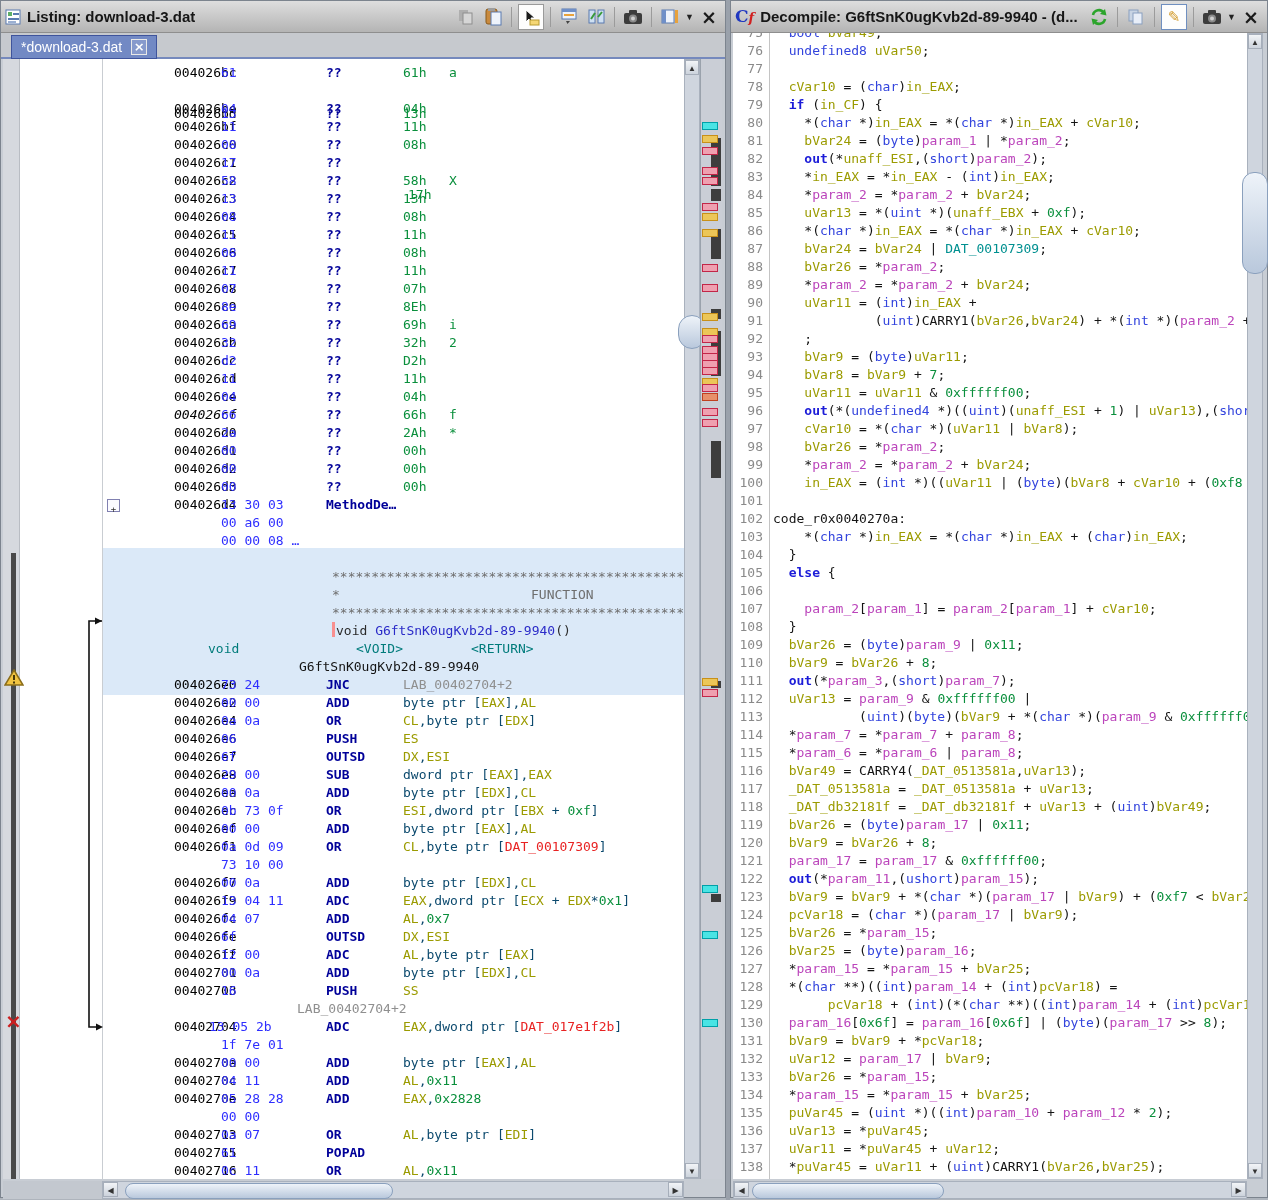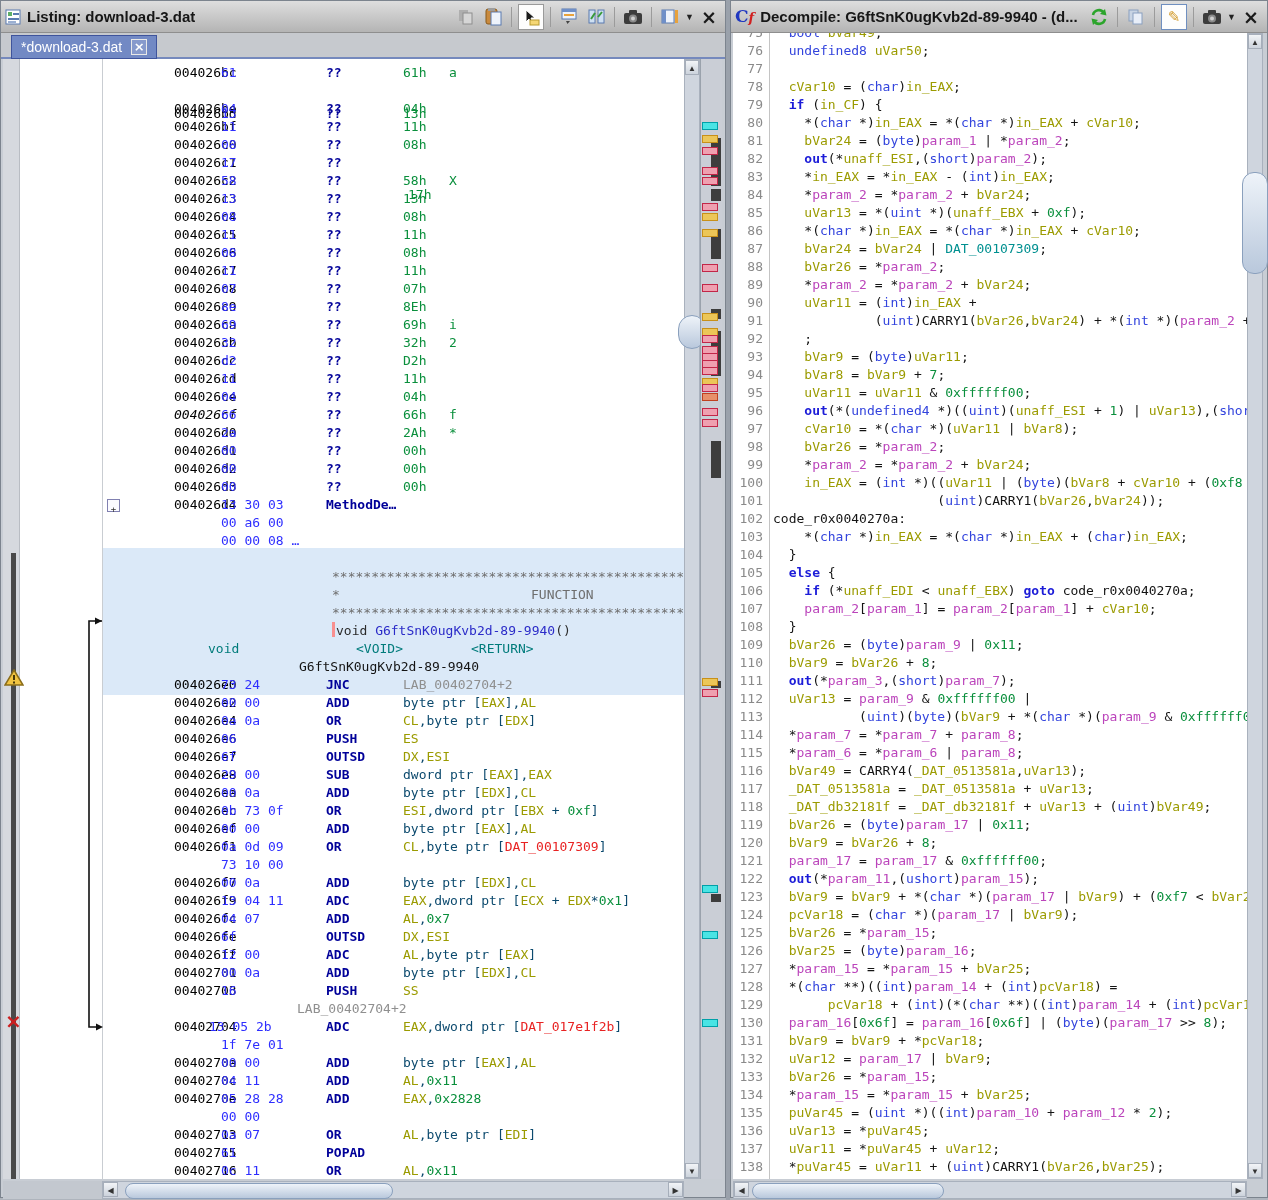--- a/index.html
+++ b/index.html
@@ -361,26 +361,26 @@
         <div class="dline" style="top: 279px;"><span class="dnum">91</span><span class="dcode"><span class="ds-p">             (</span><span class="ds-t">uint</span><span class="ds-p">)CARRY1(</span><span class="ds-v">bVar26</span><span class="ds-p">,</span><span class="ds-v">bVar24</span><span class="ds-p">) + *(</span><span class="ds-t">int</span><span class="ds-p"> *)(</span><span class="ds-a">param_2</span><span class="ds-p"> +</span></span></div>
         <div class="dline" style="top: 297px;"><span class="dnum">92</span><span class="dcode"><span class="ds-p">    ;</span></span></div>
         <div class="dline" style="top: 315px;"><span class="dnum">93</span><span class="dcode"><span class="ds-p">    </span><span class="ds-v">bVar9</span><span class="ds-p"> = (</span><span class="ds-t">byte</span><span class="ds-p">)</span><span class="ds-v">uVar11</span><span class="ds-p">;</span></span></div>
         <div class="dline" style="top: 333px;"><span class="dnum">94</span><span class="dcode"><span class="ds-p">    </span><span class="ds-v">bVar8</span><span class="ds-p"> = </span><span class="ds-v">bVar9</span><span class="ds-p"> + </span><span class="ds-n">7</span><span class="ds-p">;</span></span></div>
         <div class="dline" style="top: 351px;"><span class="dnum">95</span><span class="dcode"><span class="ds-p">    </span><span class="ds-v">uVar11</span><span class="ds-p"> = </span><span class="ds-v">uVar11</span><span class="ds-p"> &amp; </span><span class="ds-n">0xffffff00</span><span class="ds-p">;</span></span></div>
         <div class="dline" style="top: 369px;"><span class="dnum">96</span><span class="dcode"><span class="ds-p">    </span><span class="ds-k">out</span><span class="ds-p">(*(</span><span class="ds-t">undefined4</span><span class="ds-p"> *)((</span><span class="ds-t">uint</span><span class="ds-p">)(</span><span class="ds-v">unaff_ESI</span><span class="ds-p"> + </span><span class="ds-n">1</span><span class="ds-p">) | </span><span class="ds-v">uVar13</span><span class="ds-p">),(</span><span class="ds-t">shor</span></span></div>
         <div class="dline" style="top: 387px;"><span class="dnum">97</span><span class="dcode"><span class="ds-p">    </span><span class="ds-v">cVar10</span><span class="ds-p"> = *(</span><span class="ds-t">char</span><span class="ds-p"> *)(</span><span class="ds-v">uVar11</span><span class="ds-p"> | </span><span class="ds-v">bVar8</span><span class="ds-p">);</span></span></div>
         <div class="dline" style="top: 405px;"><span class="dnum">98</span><span class="dcode"><span class="ds-p">    </span><span class="ds-v">bVar26</span><span class="ds-p"> = *</span><span class="ds-a">param_2</span><span class="ds-p">;</span></span></div>
         <div class="dline" style="top: 423px;"><span class="dnum">99</span><span class="dcode"><span class="ds-p">    *</span><span class="ds-a">param_2</span><span class="ds-p"> = *</span><span class="ds-a">param_2</span><span class="ds-p"> + </span><span class="ds-v">bVar24</span><span class="ds-p">;</span></span></div>
         <div class="dline" style="top: 441px;"><span class="dnum">100</span><span class="dcode"><span class="ds-p">    </span><span class="ds-v">in_EAX</span><span class="ds-p"> = (</span><span class="ds-t">int</span><span class="ds-p"> *)((</span><span class="ds-v">uVar11</span><span class="ds-p"> | (</span><span class="ds-t">byte</span><span class="ds-p">)(</span><span class="ds-v">bVar8</span><span class="ds-p"> + </span><span class="ds-v">cVar10</span><span class="ds-p"> + (</span><span class="ds-n">0xf8</span></span></div>
-        <div class="dline" style="top: 459px;"><span class="dnum">101</span><span class="dcode"><span class="ds-p">                     (</span><span class="ds-t">uint</span><span class="ds-p">)CARRY1(</span><span class="ds-v">bVar26</span><span class="ds-p">,</span><span class="ds-v">bVar24</span><span class="ds-p">));</span></span></div>
+        <div class="dline" style="top: 459px;"><span class="dnum">101</span></div>
         <div class="dline" style="top: 477px;"><span class="dnum">102</span><span class="dcode"><span class="ds-p">code_r0x0040270a:</span></span></div>
         <div class="dline" style="top: 495px;"><span class="dnum">103</span><span class="dcode"><span class="ds-p">    *(</span><span class="ds-t">char</span><span class="ds-p"> *)</span><span class="ds-v">in_EAX</span><span class="ds-p"> = *(</span><span class="ds-t">char</span><span class="ds-p"> *)</span><span class="ds-v">in_EAX</span><span class="ds-p"> + (</span><span class="ds-t">char</span><span class="ds-p">)</span><span class="ds-v">in_EAX</span><span class="ds-p">;</span></span></div>
         <div class="dline" style="top: 513px;"><span class="dnum">104</span><span class="dcode"><span class="ds-p">  }</span></span></div>
         <div class="dline" style="top: 531px;"><span class="dnum">105</span><span class="dcode"><span class="ds-p">  </span><span class="ds-k">else</span><span class="ds-p"> {</span></span></div>
-        <div class="dline" style="top: 549px;"><span class="dnum">106</span><span class="dcode"><span class="ds-p">    </span><span class="ds-k">if</span><span class="ds-p"> (*</span><span class="ds-v">unaff_EDI</span><span class="ds-p"> &lt; </span><span class="ds-v">unaff_EBX</span><span class="ds-p">) </span><span class="ds-k">goto</span><span class="ds-p"> code_r0x0040270a;</span></span></div>
+        <div class="dline" style="top: 549px;"><span class="dnum">106</span></div>
         <div class="dline" style="top: 567px;"><span class="dnum">107</span><span class="dcode"><span class="ds-p">    </span><span class="ds-a">param_2</span><span class="ds-p">[</span><span class="ds-a">param_1</span><span class="ds-p">] = </span><span class="ds-a">param_2</span><span class="ds-p">[</span><span class="ds-a">param_1</span><span class="ds-p">] + </span><span class="ds-v">cVar10</span><span class="ds-p">;</span></span></div>
         <div class="dline" style="top: 585px;"><span class="dnum">108</span><span class="dcode"><span class="ds-p">  }</span></span></div>
         <div class="dline" style="top: 603px;"><span class="dnum">109</span><span class="dcode"><span class="ds-p">  </span><span class="ds-v">bVar26</span><span class="ds-p"> = (</span><span class="ds-t">byte</span><span class="ds-p">)</span><span class="ds-a">param_9</span><span class="ds-p"> | </span><span class="ds-n">0x11</span><span class="ds-p">;</span></span></div>
         <div class="dline" style="top: 621px;"><span class="dnum">110</span><span class="dcode"><span class="ds-p">  </span><span class="ds-v">bVar9</span><span class="ds-p"> = </span><span class="ds-v">bVar26</span><span class="ds-p"> + </span><span class="ds-n">8</span><span class="ds-p">;</span></span></div>
         <div class="dline" style="top: 639px;"><span class="dnum">111</span><span class="dcode"><span class="ds-p">  </span><span class="ds-k">out</span><span class="ds-p">(*</span><span class="ds-a">param_3</span><span class="ds-p">,(</span><span class="ds-t">short</span><span class="ds-p">)</span><span class="ds-a">param_7</span><span class="ds-p">);</span></span></div>
         <div class="dline" style="top: 657px;"><span class="dnum">112</span><span class="dcode"><span class="ds-p">  </span><span class="ds-v">uVar13</span><span class="ds-p"> = </span><span class="ds-a">param_9</span><span class="ds-p"> &amp; </span><span class="ds-n">0xffffff00</span><span class="ds-p"> |</span></span></div>
         <div class="dline" style="top: 675px;"><span class="dnum">113</span><span class="dcode"><span class="ds-p">           (</span><span class="ds-t">uint</span><span class="ds-p">)(</span><span class="ds-t">byte</span><span class="ds-p">)(</span><span class="ds-v">bVar9</span><span class="ds-p"> + *(</span><span class="ds-t">char</span><span class="ds-p"> *)(</span><span class="ds-a">param_9</span><span class="ds-p"> &amp; </span><span class="ds-n">0xffffff0</span></span></div>
         <div class="dline" style="top: 693px;"><span class="dnum">114</span><span class="dcode"><span class="ds-p">  *</span><span class="ds-a">param_7</span><span class="ds-p"> = *</span><span class="ds-a">param_7</span><span class="ds-p"> + </span><span class="ds-a">param_8</span><span class="ds-p">;</span></span></div>
         <div class="dline" style="top: 711px;"><span class="dnum">115</span><span class="dcode"><span class="ds-p">  *</span><span class="ds-a">param_6</span><span class="ds-p"> = *</span><span class="ds-a">param_6</span><span class="ds-p"> | </span><span class="ds-a">param_8</span><span class="ds-p">;</span></span></div>
         <div class="dline" style="top: 729px;"><span class="dnum">116</span><span class="dcode"><span class="ds-p">  </span><span class="ds-v">bVar49</span><span class="ds-p"> = CARRY4(</span><span class="ds-v">_DAT_0513581a</span><span class="ds-p">,</span><span class="ds-v">uVar13</span><span class="ds-p">);</span></span></div>

